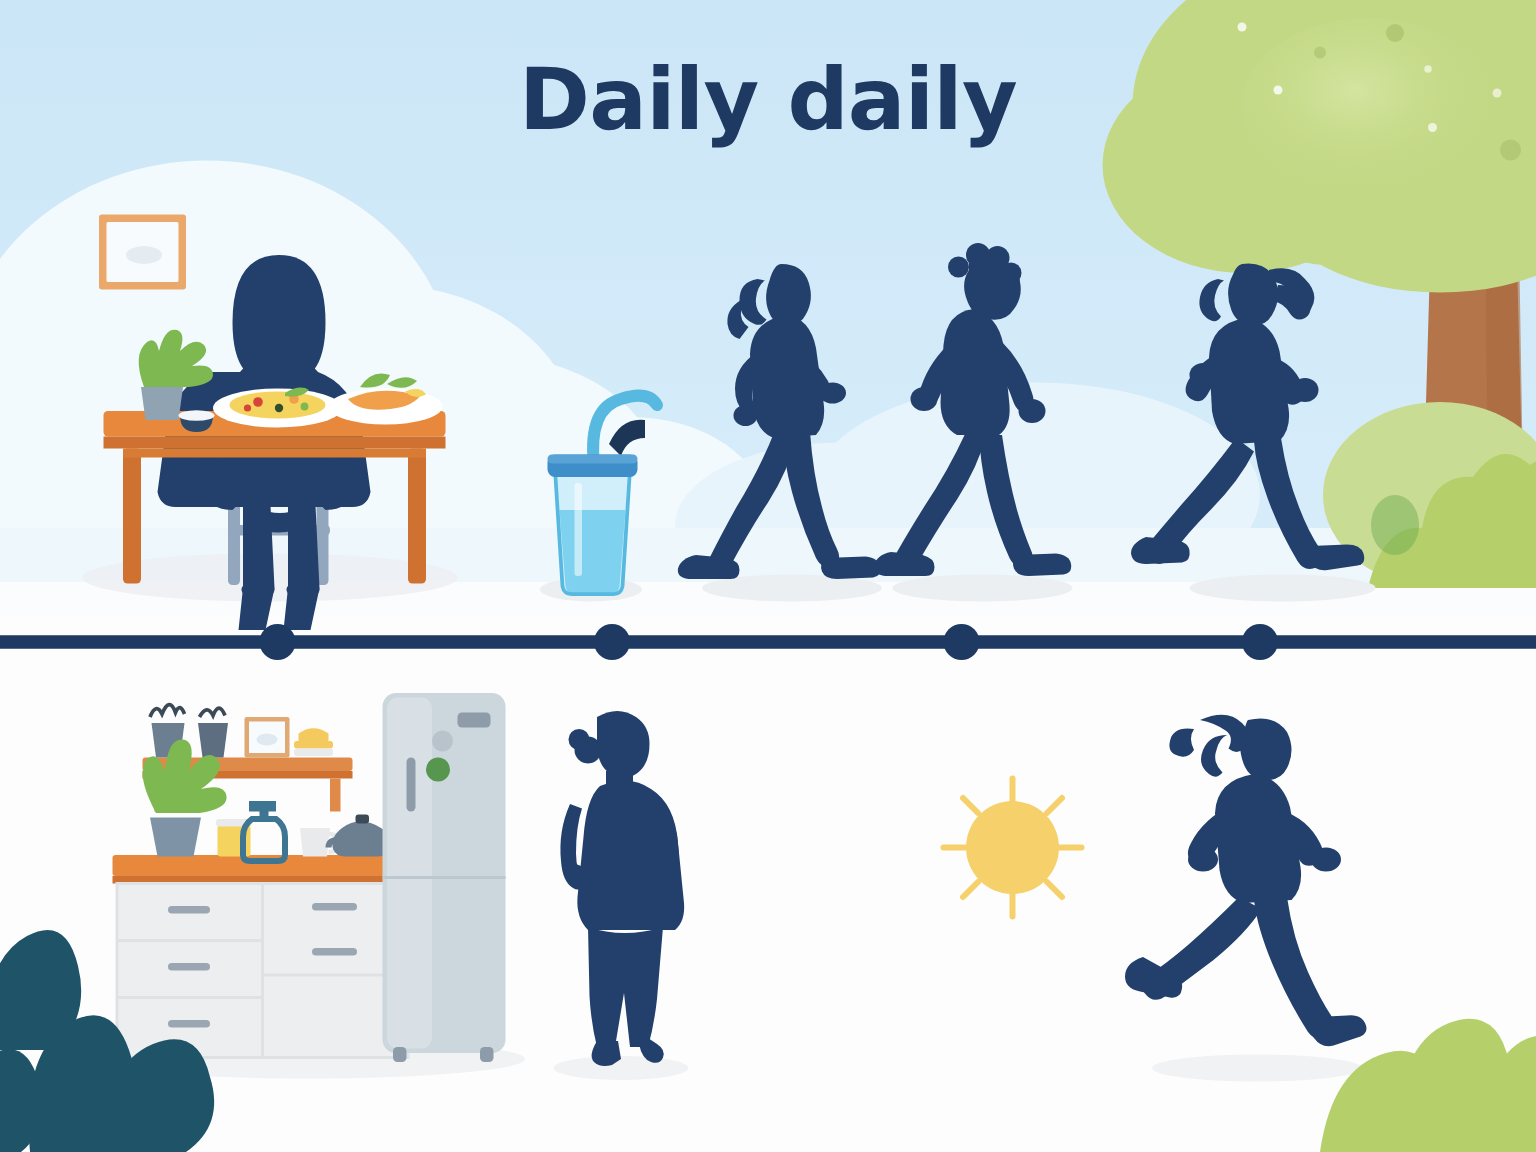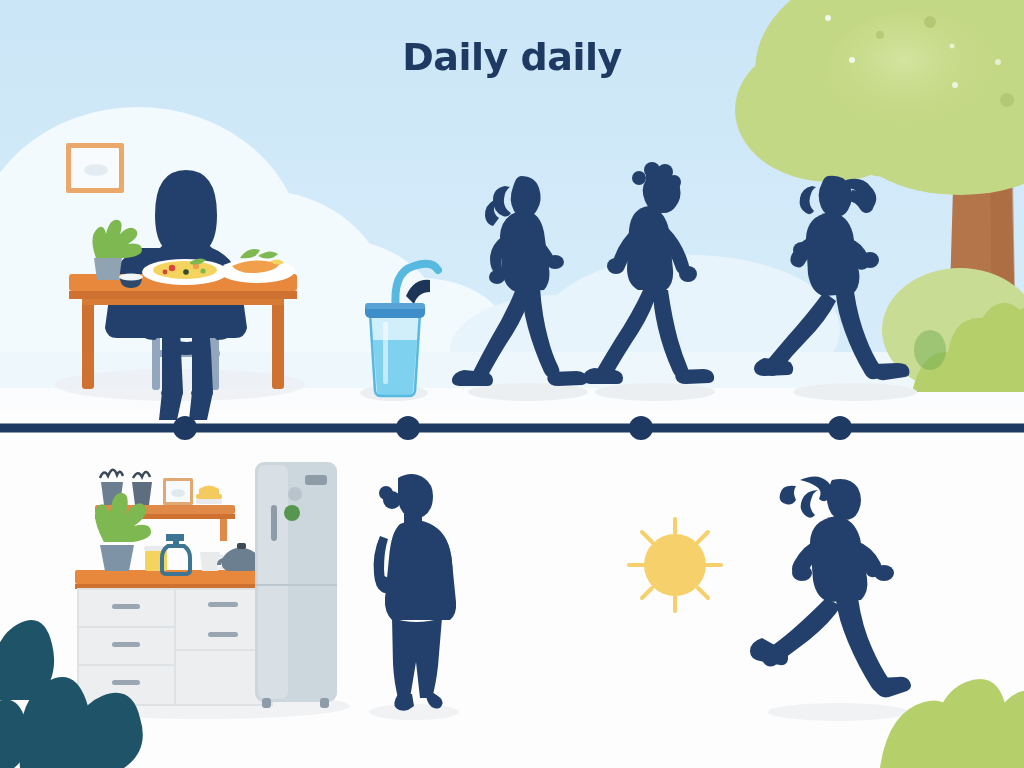--- a/index.html
+++ b/index.html
@@ -21,21 +21,21 @@
   }
   #title-layer {
     position: absolute;
     left: 0; top: 38px;
     width: 1024px;
     text-align: center;
     pointer-events: none;
   }
   #title-layer .title {
     font-family: "DejaVu Sans", "Liberation Sans", sans-serif;
-    font-size: 38px;
+    font-size: 57px;
     font-weight: bold;
     letter-spacing: -0.5px;
     color: #1e3a63;
     line-height: 1.05;
     display: inline-block;
   }
 </style>
 </head>
 <body>
 

